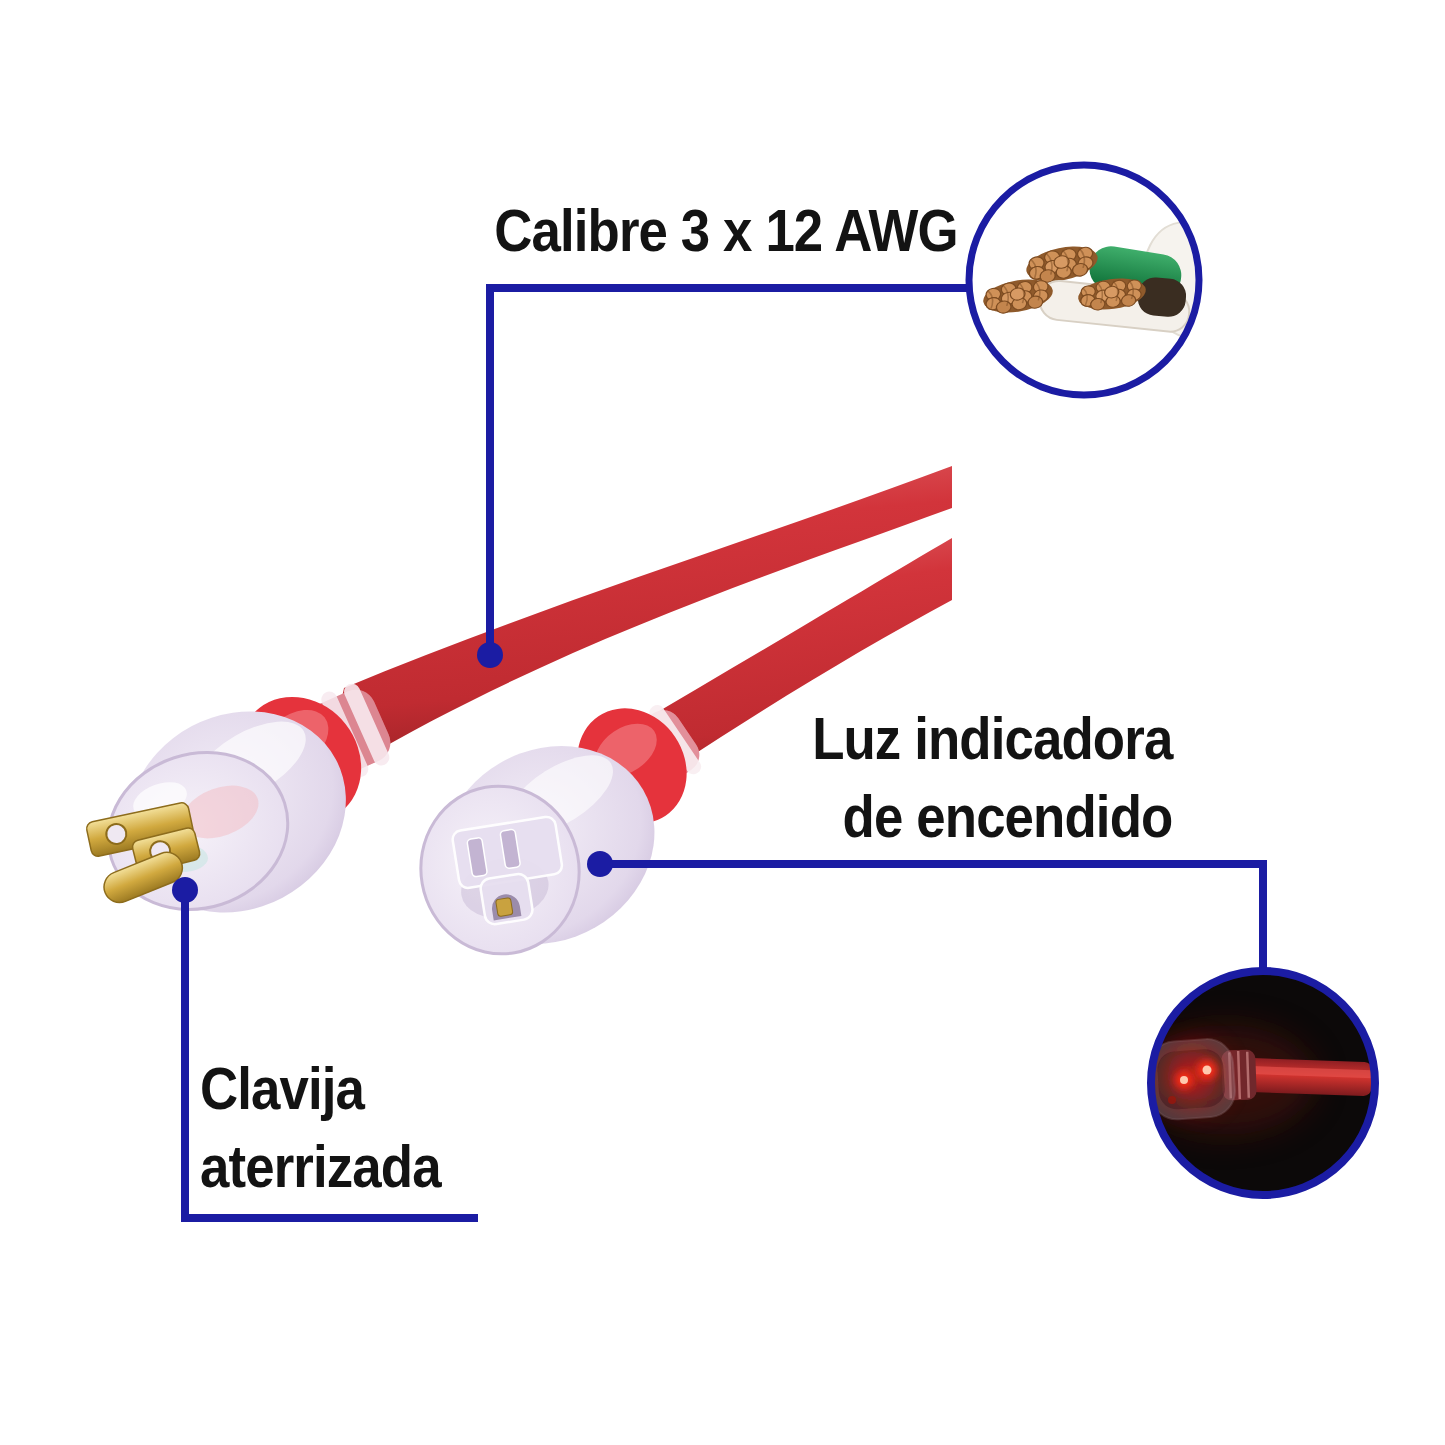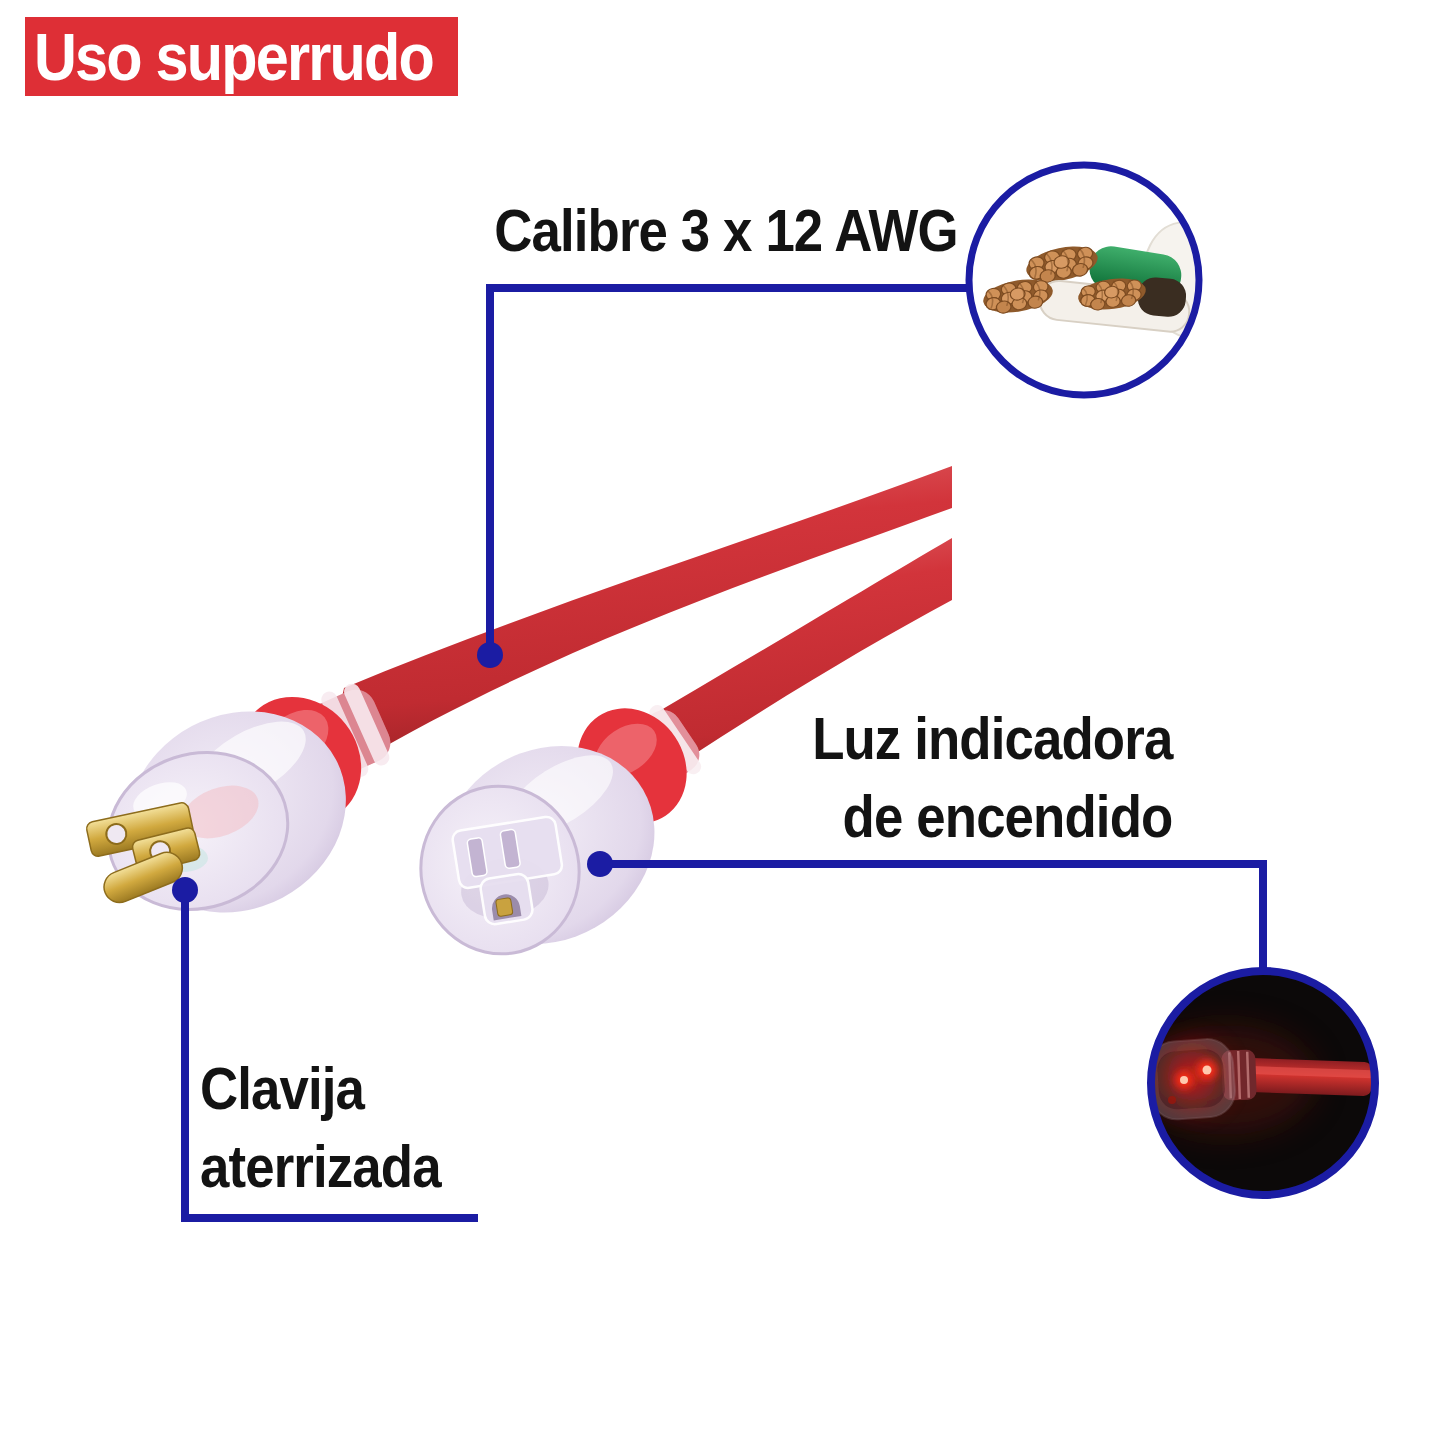--- a/index.html
+++ b/index.html
@@ -197,23 +197,20 @@
         <circle cx="1184" cy="1080" r="9" fill="#ff2f15" filter="url(#blurSm)"></circle>
         <circle cx="1207" cy="1070" r="10" fill="#ff2f15" filter="url(#blurSm)"></circle>
         <circle cx="1184" cy="1080" r="4" fill="#ffc9ae"></circle>
         <circle cx="1207" cy="1070" r="4.5" fill="#ffc9ae"></circle>
         <circle cx="1172" cy="1100" r="4" fill="#a31409" opacity="0.7"></circle>
       </g>
       <circle cx="1263" cy="1083" r="112" fill="none" stroke="#1b1ca3" stroke-width="8"></circle>
     </g>
   </svg>
 
-  <div class="badge">
-    <span class="badge-text">Uso superrudo</span>
-  </div>
 
   <div class="label right" id="calibre-label">Calibre 3 x 12 AWG</div>
   <div class="label right" id="luz-label">Luz indicadora
 de encendido</div>
   <div class="label left" id="clavija-label">Clavija
 aterrizada</div>
 
 </div>
 
 </body></html>

